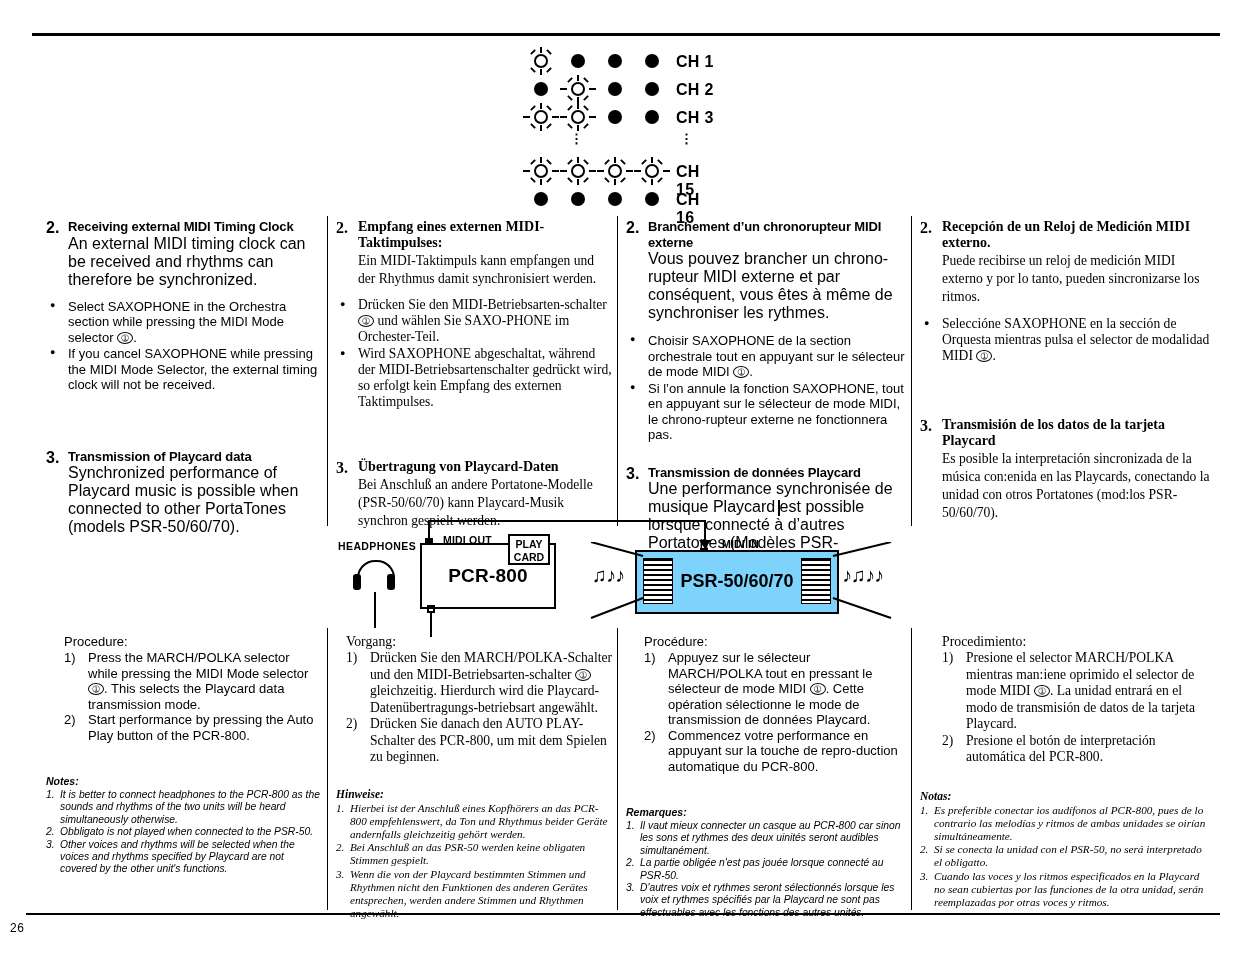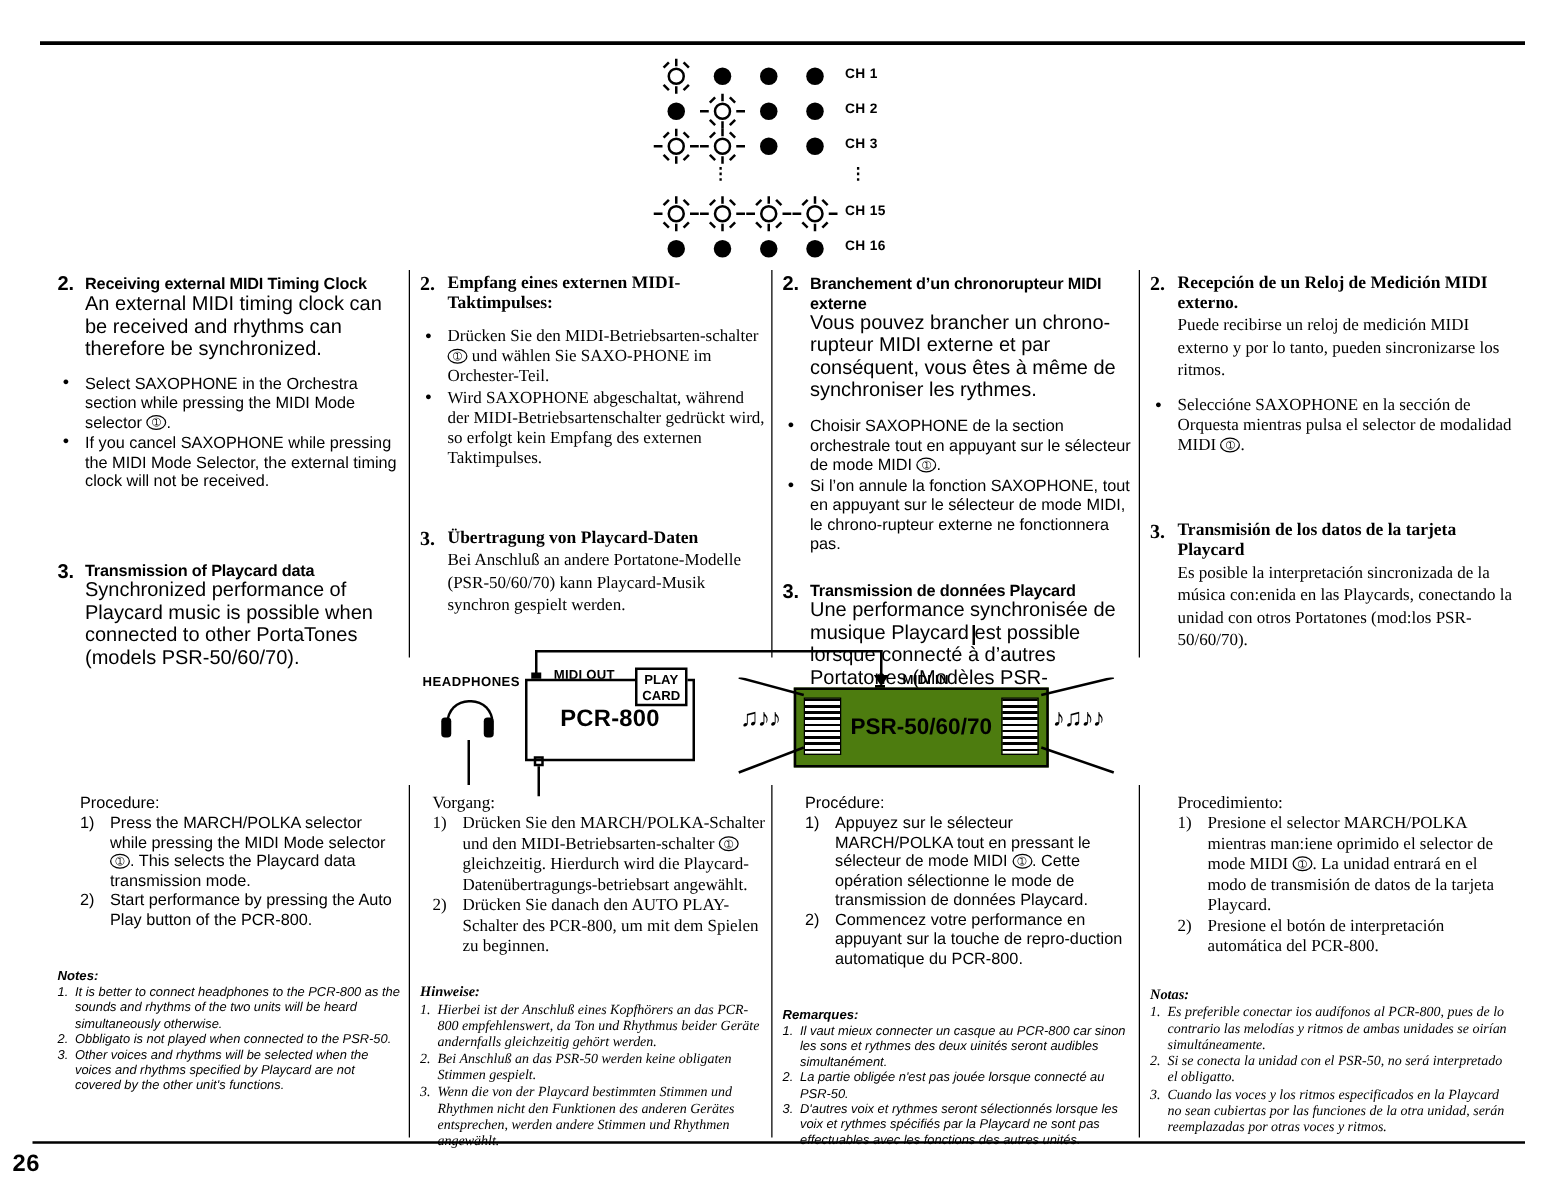--- a/index.html
+++ b/index.html
@@ -21,21 +21,21 @@
   .rule-top {
     position: absolute; left: 32px; top: 33px; width: 1188px; height: 3px;
     background: #000;
   }
   .rule-bottom {
     position: absolute; left: 26px; top: 913px; width: 1194px; height: 2px;
     background: #000;
   }
   .page-number {
     position: absolute; left: 10px; top: 921px;
-    font-size: 19px; font-weight: bold; letter-spacing: .5px;
+    font-size: 12px; font-weight: normal; letter-spacing: .5px;
   }
 
   
   .led-block {
     position: absolute; left: 528px; top: 48px; width: 190px; height: 160px;
   }
   .led-row {
     position: relative; height: 28px;
   }
   .led-cell {
@@ -65,21 +65,21 @@
   .lamp .r-tl { width: 2px; height: 6px; left: 4px;  top: 1px;  transform: rotate(45deg); }
   .lamp .r-tr { width: 2px; height: 6px; left: 20px; top: 1px;  transform: rotate(-45deg); }
   .lamp .r-bl { width: 2px; height: 6px; left: 4px;  top: 19px; transform: rotate(-45deg); }
   .lamp .r-br { width: 2px; height: 6px; left: 20px; top: 19px; transform: rotate(45deg); }
   .lamp .r-t  { width: 2px; height: 6px; left: 12px; top: -1px; }
   .lamp .r-b  { width: 2px; height: 6px; left: 12px; top: 21px; }
   .lamp .r-l  { width: 7px; height: 2px; left: -5px; top: 12px; }
   .lamp .r-r  { width: 7px; height: 2px; left: 24px; top: 12px; }
   .ch-label {
     position: absolute; left: 148px; top: 5px;
-    font-size: 11px; font-weight: bold; letter-spacing: .3px;
+    font-size: 16px; font-weight: bold; letter-spacing: .3px;
     font-family: "Liberation Sans", sans-serif;
   }
   .vdots {
     position: absolute; font-size: 13px; font-weight: bold; line-height: 6px;
     letter-spacing: 0; color:#000;
   }
 
   
   .colsep {
     position: absolute; width: 1px; background: #000;
@@ -186,21 +186,21 @@
   }
   .playcard {
     position: absolute; left: 178px; top: 22px; width: 42px; height: 31px;
     border: 2px solid #000; background: #fff;
     font-size: 10.5px; font-weight: bold; line-height: 13px;
     text-align: center; padding-top: 2px; box-sizing: border-box;
     z-index: 3;
   }
   .box-psr {
     position: absolute; left: 305px; top: 38px; width: 200px; height: 60px;
-    border: 2.5px solid #000; background: #4d7c0f;
+    border: 2.5px solid #000; background: #7dd3fc;
   }
   .box-psr .name {
     position: absolute; left: 0; right: 0; top: 19px; text-align: center;
     font-size: 18px; font-weight: bold; letter-spacing: 0;
   }
   .spk {
     position: absolute; top: 6px; width: 30px; height: 46px;
     background: repeating-linear-gradient(to bottom, #000 0px, #000 2px, #fff 2px, #fff 5px);
     border: 1.5px solid #000; box-sizing: border-box;
   }
@@ -441,20 +441,21 @@
       <span class="num">3.</span>
       <span class="sec-head">Transmission of Playcard data</span>
       <span class="sec-body">Synchronized performance of Playcard music is possible when connected to other PortaTones (models PSR-50/60/70).</span>
     </div>
   </div>
 
   <div class="col c2 serif" style="top:219px;">
     <div class="sec hang">
       <span class="num">2.</span>
       <span class="sec-head">Empfang eines externen MIDI-Taktimpulses:</span>
+      <span class="sec-body">Ein MIDI-Taktimpuls kann empfangen und der Rhythmus damit synchronisiert werden.</span>
     </div>
 
     <ul class="bullets" style="margin-top:-2px">
       <li><span>Drücken Sie den MIDI-Betriebsarten-schalter</span>
         <span class="circ">➀</span>
         <span>und wählen Sie SAXO-PHONE im Orchester-Teil.</span></li>
       <li><span>Wird SAXOPHONE abgeschaltat, während der MIDI-Betriebsartenschalter gedrückt wird, so erfolgt kein Empfang des externen Taktimpulses.</span></li>
     </ul>
 
     <div class="sec hang" style="margin-top:49px">

